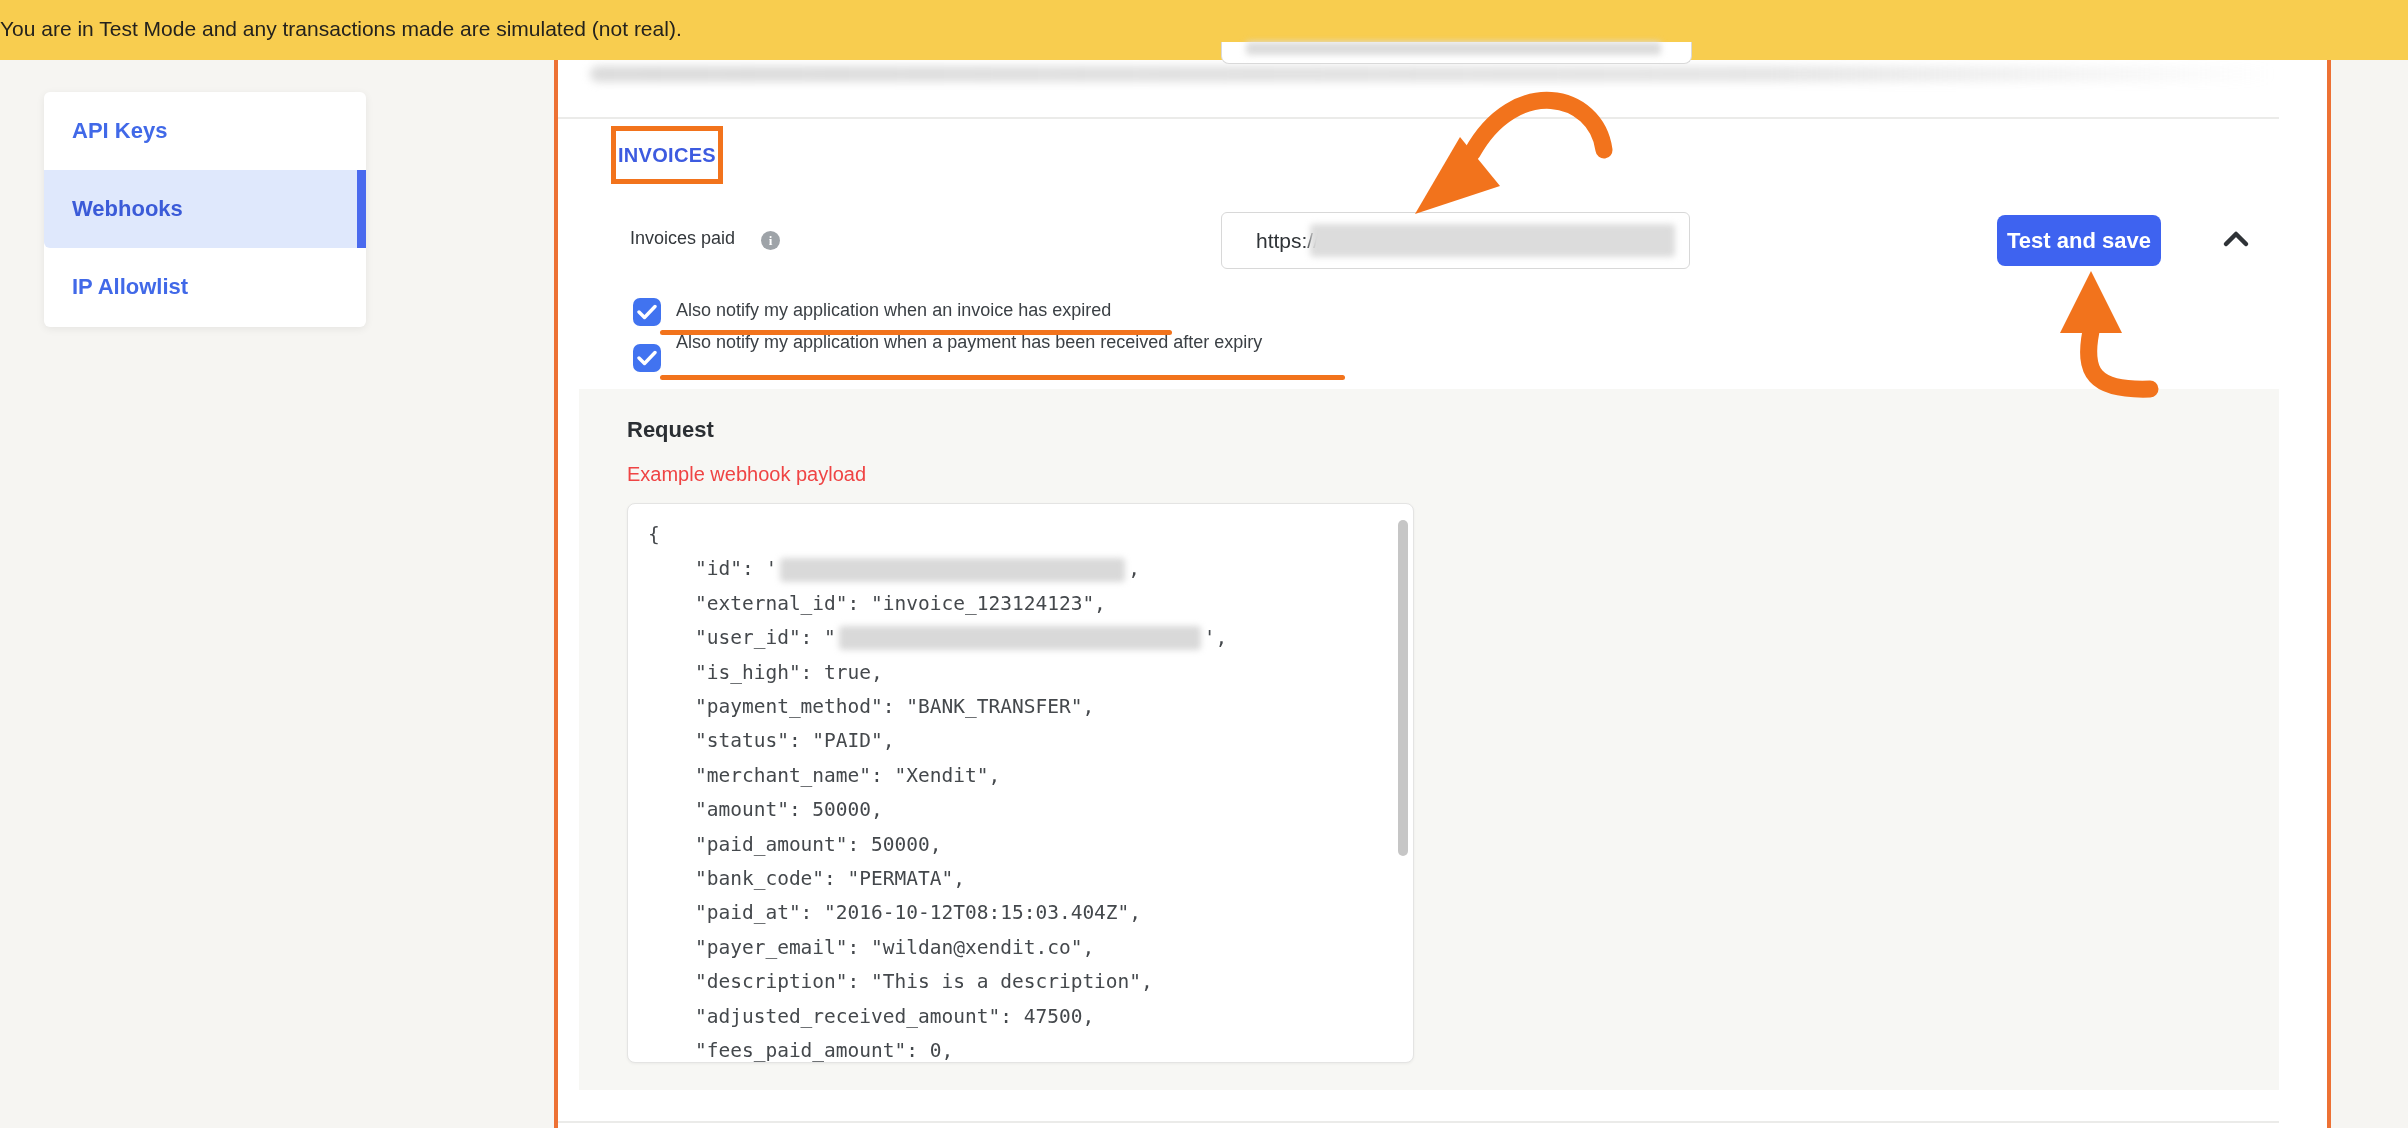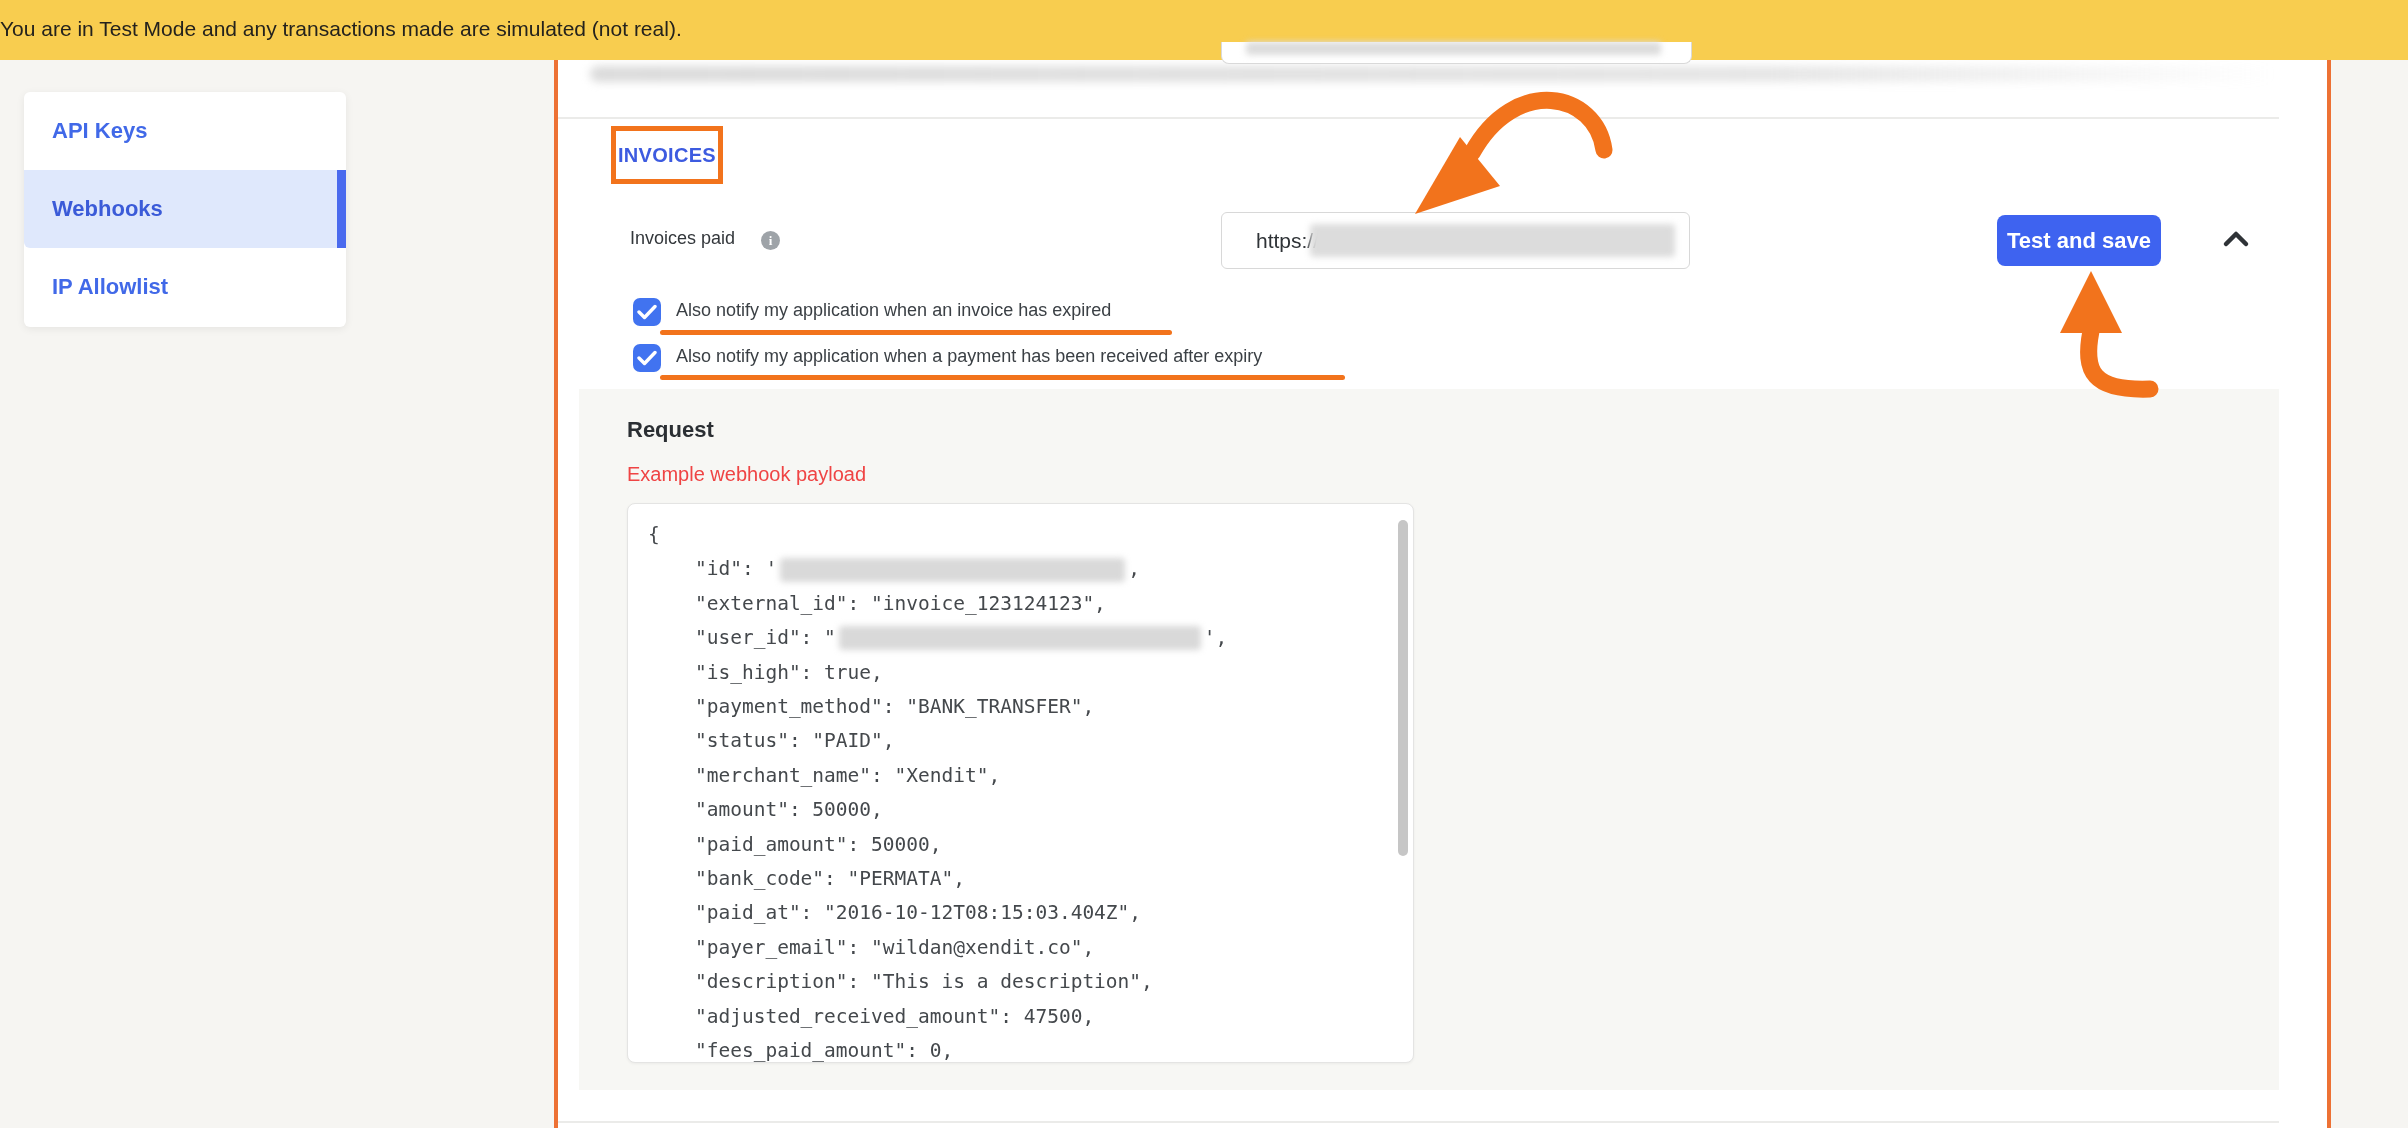--- a/index.html
+++ b/index.html
@@ -15,21 +15,21 @@
                  border:1.5px solid #D9D9D9;border-top:none;border-radius:0 0 8px 8px;z-index:5;}
   .remnant-blur{position:absolute;left:24px;right:30px;top:0;height:13px;background:#DCDCDC;
                 filter:blur(3px);border-radius:3px;}
 
   
   .vline{position:absolute;top:60px;width:4px;height:1068px;background:#ED7134;z-index:6;}
   .vline.left{left:554px;}
   .vline.right{left:2327px;}
 
   
-  .sidebar{position:absolute;left:24px;top:92px;width:322px;height:235px;background:#fff;
+  .sidebar{position:absolute;left:44px;top:92px;width:322px;height:235px;background:#fff;
            border-radius:6px;box-shadow:0 2px 8px rgba(0,0,0,.07);z-index:2;}
   .side-item{position:relative;height:78px;display:flex;align-items:center;padding-left:28px;
              font-size:22px;font-weight:600;color:#4169E8;cursor:pointer;box-sizing:border-box;}
   .side-item.active{background:#DFE8FC;color:#3B5BD8;border-radius:0 0 6px 6px;}
   .side-item.active .accent{position:absolute;right:0;top:0;width:9px;height:100%;background:#4A6AEE;}
 
   
   .main{position:absolute;left:558px;top:60px;width:1769px;height:1068px;background:#fff;z-index:1;}
   .blur-streak{position:absolute;left:32px;top:6px;width:1685px;height:16px;border-radius:8px;
                background:linear-gradient(90deg,rgba(190,190,190,.55),rgba(200,200,200,.45) 70%,rgba(210,210,210,0));
@@ -141,21 +141,21 @@
       </svg>
     </div>
     <label class="cb-label" style="top:240px;">Also notify my application when an invoice has expired</label>
     <div class="underline" style="left:102px;top:270px;width:512px;"></div>
 
     <div class="cbrow-check" style="left:75px;top:284px;">
       <svg width="20" height="16" viewBox="0 0 20 16">
         <polyline points="2,8 7.5,13.5 18,2.5" fill="none" stroke="#fff" stroke-width="3.4" stroke-linecap="round" stroke-linejoin="round"></polyline>
       </svg>
     </div>
-    <label class="cb-label" style="top:286px;">Also notify my application when a payment has been received after expiry</label>
+    <label class="cb-label" style="top:272px;">Also notify my application when a payment has been received after expiry</label>
     <div class="underline" style="left:102px;top:315px;width:685px;"></div>
 
     <div class="band">
       <div class="req-title">Request</div>
       <div class="req-sub">Example webhook payload</div>
 
       <div class="code-block">
         <div class="code-inner">
           <div class="code-line"><span>{</span></div>
           <div class="code-line"><span>    "id": '</span><span class="code-blur" style="width:345px"></span><span>,</span></div>

